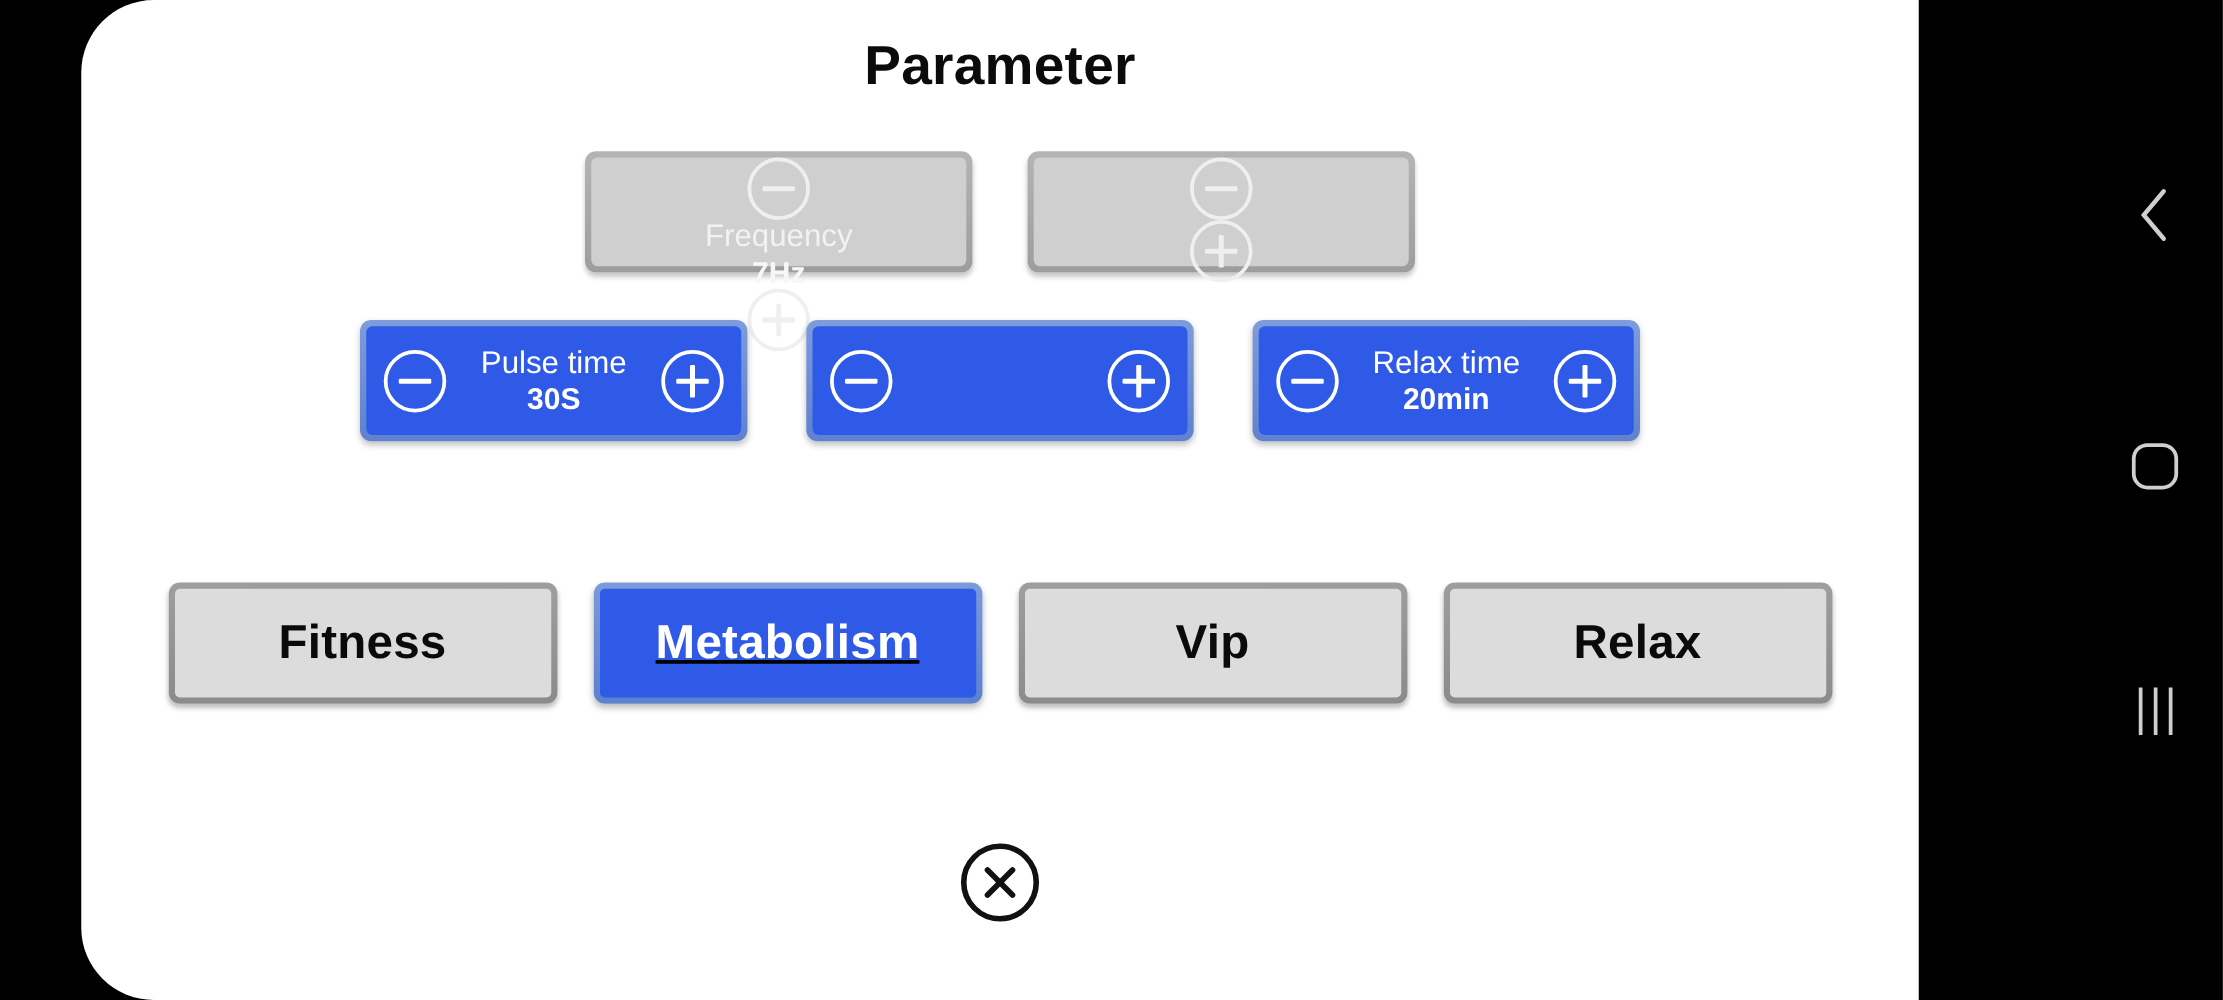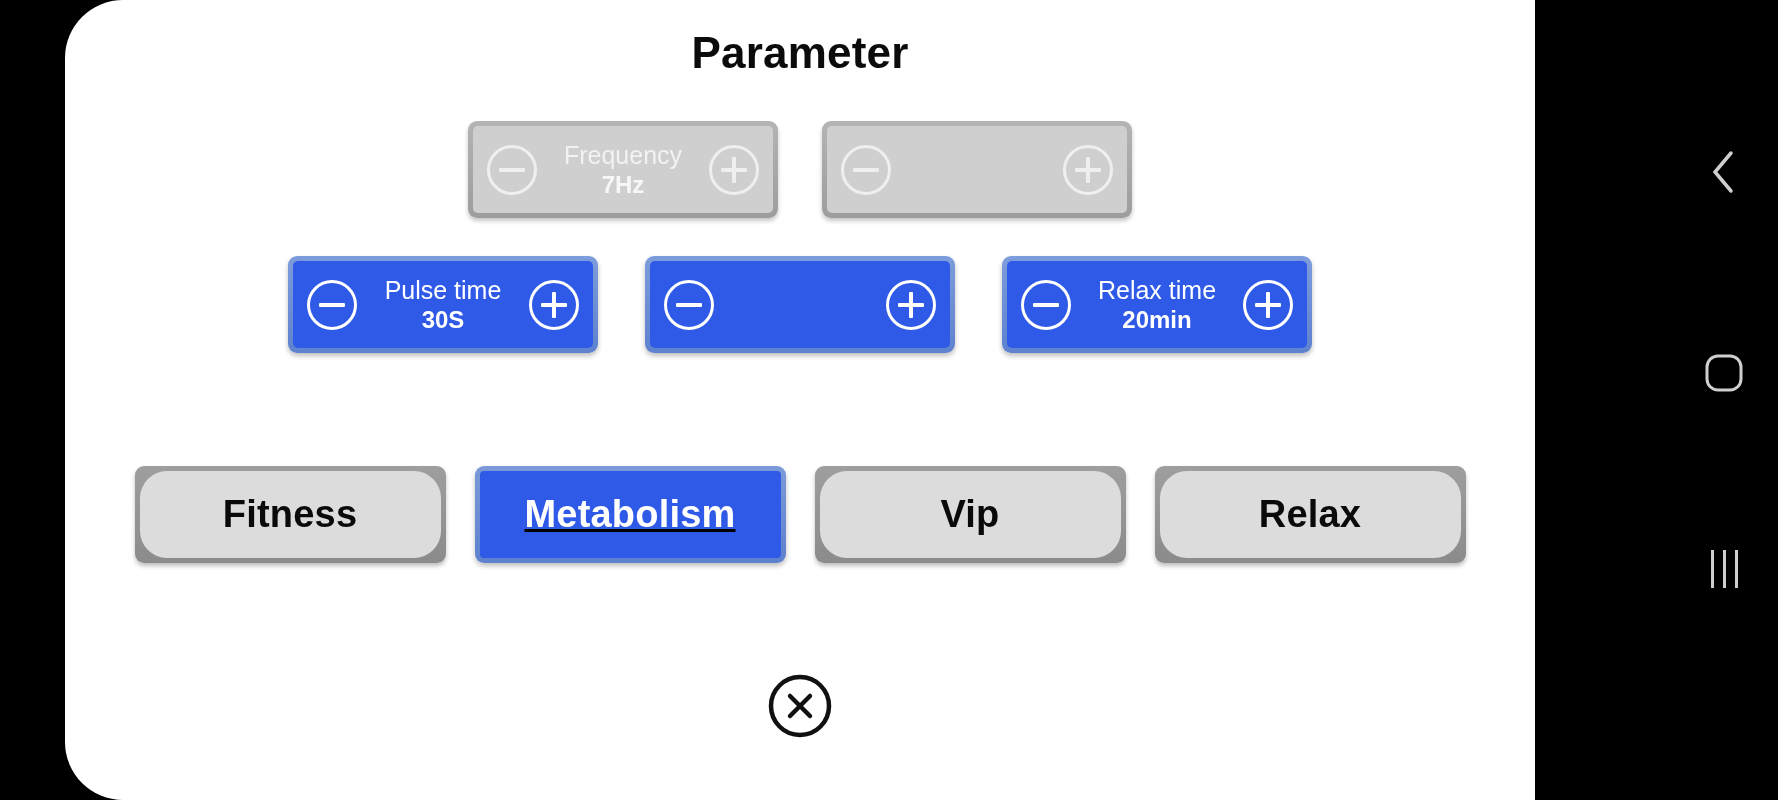--- a/index.html
+++ b/index.html
@@ -62,20 +62,21 @@
     justify-content: space-between;
     padding: 0 14px;
   }
   
   .stepper.disabled {
     background: linear-gradient(180deg,#b4b4b4 0%, #9d9d9d 100%);
     box-shadow: 0 3px 4px rgba(0,0,0,.22);
   }
   .stepper.disabled .inner {
     background: #cfcfcf;
+    flex-direction: column;
   }
   
   .stepper.active {
     background: linear-gradient(180deg,#7d9cdb 0%, #5f82cf 100%);
     box-shadow: 0 3px 5px rgba(0,0,0,.25);
   }
   .stepper.active .inner {
     background: #2f5ae8;
   }
 
@@ -151,21 +152,21 @@
     width: 100%; height: 100%;
     border-radius: 4px;
     display: flex;
     align-items: center;
     justify-content: center;
   }
   .mode-btn.off {
     background: linear-gradient(180deg,#9e9e9e 0%, #8b8b8b 100%);
     box-shadow: 0 3px 4px rgba(0,0,0,.25);
   }
-  .mode-btn.off .inner { background: #dcdcdc; border-radius: 27px; }
+  .mode-btn.off .inner { background: #dcdcdc; }
   .mode-btn.off .mode-label { color: #0a0a0a; }
   .mode-btn.on {
     background: linear-gradient(180deg,#7c9ad9 0%, #5d81ce 100%);
     box-shadow: 0 3px 5px rgba(0,0,0,.25);
   }
   .mode-btn.on .inner { background: #2f5ae8; text-decoration: underline; }
   .mode-btn.on .mode-label { color: #ffffff; }
   .mode-label {
     font-size: 38px;
     font-weight: bold;

